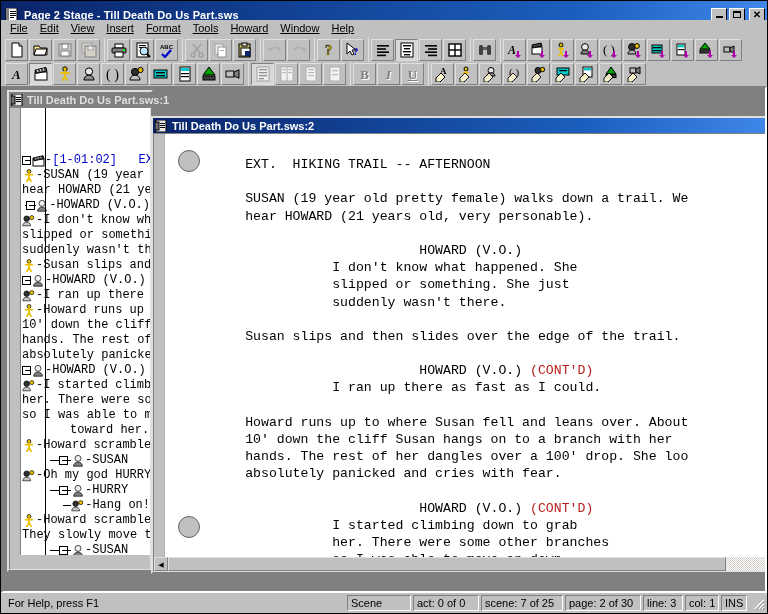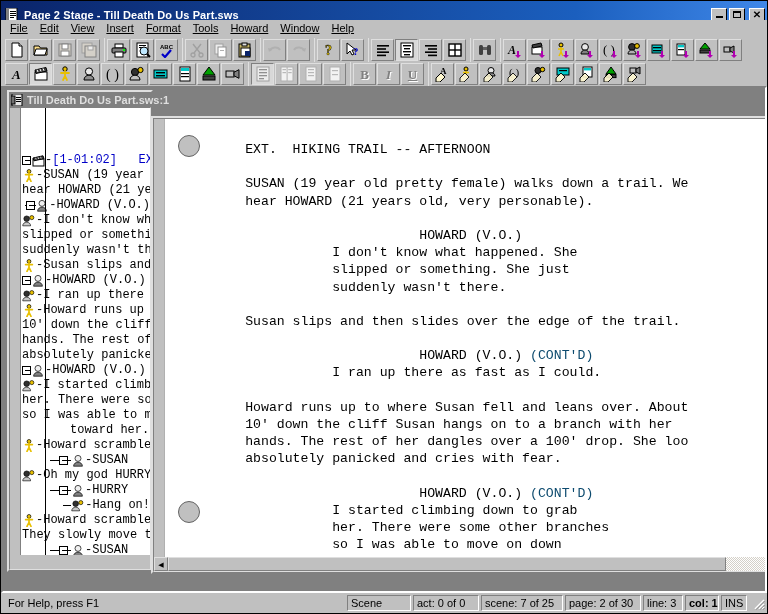--- a/index.html
+++ b/index.html
@@ -205,21 +205,21 @@
   .doc-text {
     position: absolute; left: 0; top: 0;
     font-family: "Liberation Mono", monospace;
     font-size: 13.2px;
     line-height: 17.2px;
     color: #000;
     white-space: pre;
     padding-top: 22px;
   }
   .doc-line { white-space: pre; height: 17.2px; }
-  .cont { color: #0c4a6e; }
+  .cont { color: #b91c1c; }
   .punch {
     position: absolute;
     width: 22px; height: 22px;
     border-radius: 50%;
     background: #c0c0c0;
     border: 1px solid #646464;
   }
   .doc-hscroll {
     position: absolute; left: 0; right: 0; bottom: 0; height: 14px;
     background: #c0c0c0;
@@ -805,20 +805,32 @@
                   </svg></span><span class="tl-text">-</span><span class="tl-text">SUSAN</span></div><div class="tree-row"><span class="tl-indent" style="width: 48px;"></span><span class="tl-hline"></span><span class="tl-icon"><svg width="15" height="13" viewBox="0 0 15 13">
                     <circle cx="5" cy="4.6" r="3" fill="#303030" stroke="#000" stroke-width="0.7"></circle>
                     <path d="M0.8 12.2c0-2.4 1.9-3.9 4.2-3.9s4.2 1.5 4.2 3.9z" fill="#c8c8c8" stroke="#000" stroke-width="0.7"></path>
                     <circle cx="10.5" cy="3.4" r="2.2" fill="#e8c000" stroke="#000" stroke-width="0.7"></circle>
                   </svg></span><span class="tl-text">-</span><span class="tl-text">I'm slipping! My hands are</span></div></div>
           <div class="tree-hscroll"></div>
         </div>
       </div>
 
       <div class="childwin" style="left:148px; top:28px; width:618px; height:458px;">
+        <div class="child-title active">
+          <span class="ct-icon">
+            <svg width="13" height="12" viewBox="0 0 13 12">
+              <rect x="1" y="0" width="10" height="12" fill="#e8e8e8" stroke="#000"></rect>
+              <rect x="0" y="2" width="4" height="8" fill="#707070" stroke="#000"></rect>
+              <rect x="5" y="3" width="5" height="1" fill="#000"></rect>
+              <rect x="5" y="5" width="5" height="1" fill="#000"></rect>
+              <rect x="5" y="7" width="5" height="1" fill="#000"></rect>
+            </svg>
+          </span>
+          <span class="ct-text">Till Death Do Us Part.sws:2</span>
+        </div>
         <div class="child-body">
           <div class="doc-gutter"></div>
           <div class="doc-page">
             <div class="punch" style="left:12px; top:16px;"></div>
             <div class="punch" style="left:12px; top:382px;"></div>
             <div class="doc-text" id="doc-text" style="left:0;"><div class="doc-line"><span>          EXT.  HIKING TRAIL -- AFTERNOON</span></div><div class="doc-line">&nbsp;</div><div class="doc-line"><span>          SUSAN (19 year old pretty female) walks down a trail. We</span></div><div class="doc-line"><span>          hear HOWARD (21 years old, very personable).</span></div><div class="doc-line">&nbsp;</div><div class="doc-line"><span>                                HOWARD (V.O.)</span></div><div class="doc-line"><span>                     I don't know what happened. She</span></div><div class="doc-line"><span>                     slipped or something. She just</span></div><div class="doc-line"><span>                     suddenly wasn't there.</span></div><div class="doc-line">&nbsp;</div><div class="doc-line"><span>          Susan slips and then slides over the edge of the trail.</span></div><div class="doc-line">&nbsp;</div><div class="doc-line"><span>                                HOWARD (V.O.) </span><span class="cont">(CONT'D)</span></div><div class="doc-line"><span>                     I ran up there as fast as I could.</span></div><div class="doc-line">&nbsp;</div><div class="doc-line"><span>          Howard runs up to where Susan fell and leans over. About</span></div><div class="doc-line"><span>          10' down the cliff Susan hangs on to a branch with her</span></div><div class="doc-line"><span>          hands. The rest of her dangles over a 100' drop. She loo</span></div><div class="doc-line"><span>          absolutely panicked and cries with fear.</span></div><div class="doc-line">&nbsp;</div><div class="doc-line"><span>                                HOWARD (V.O.) </span><span class="cont">(CONT'D)</span></div><div class="doc-line"><span>                     I started climbing down to grab</span></div><div class="doc-line"><span>                     her. There were some other branches</span></div><div class="doc-line"><span>                     so I was able to move on down</span></div><div class="doc-line"><span>                     toward her.</span></div></div>
           </div>
           <div class="doc-hscroll">
             <div class="sb-btn">◀</div>
             <div class="sb-thumb" style="width:558px;"></div>
@@ -830,21 +842,21 @@
     </div>
   </div>
 
   <div class="statusbar">
     <div class="sb-pane grow">For Help, press F1</div>
     <div class="sb-pane" style="width:64px;">Scene</div>
     <div class="sb-pane" style="width:66px;">act: 0 of 0</div>
     <div class="sb-pane" style="width:82px;">scene: 7 of 25</div>
     <div class="sb-pane" style="width:76px;">page: 2 of 30</div>
     <div class="sb-pane" style="width:40px;">line: 3</div>
-    <div class="sb-pane" style="width:34px;font-weight:bold;">col: 1</div>
+    <div class="sb-pane" style="width:34px;">col: 1</div>
     <div class="sb-pane" style="width:26px;">INS</div>
     <div class="sb-grip">
       <svg width="14" height="14" viewBox="0 0 14 14">
         <path d="M13 4L4 13M13 8L8 13M13 11l-2 2" stroke="#fff" stroke-width="1.6"></path>
         <path d="M13.8 4.8L4.8 13.8M13.8 8.8L8.8 13.8M13.8 11.8l-2 2" stroke="#808080" stroke-width="1"></path>
       </svg>
     </div>
   </div>
 
 </div>

